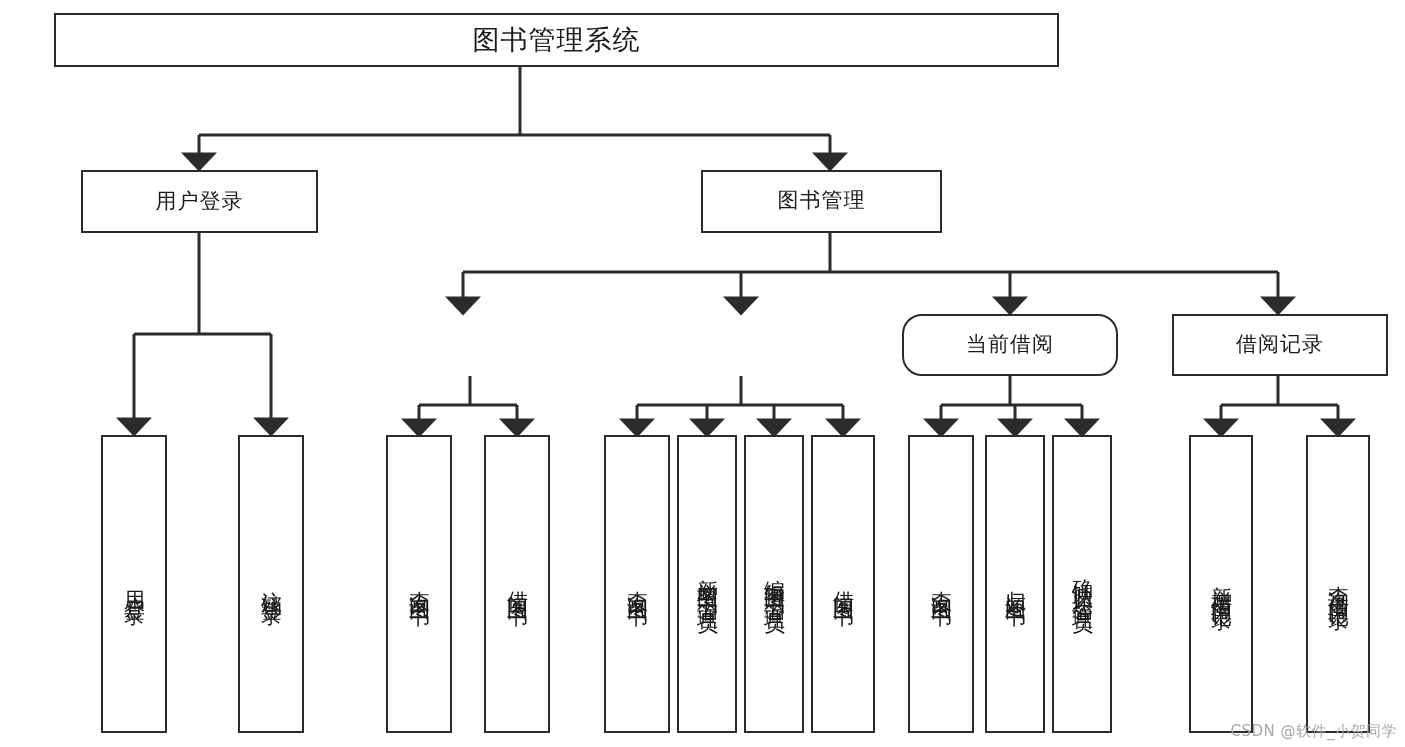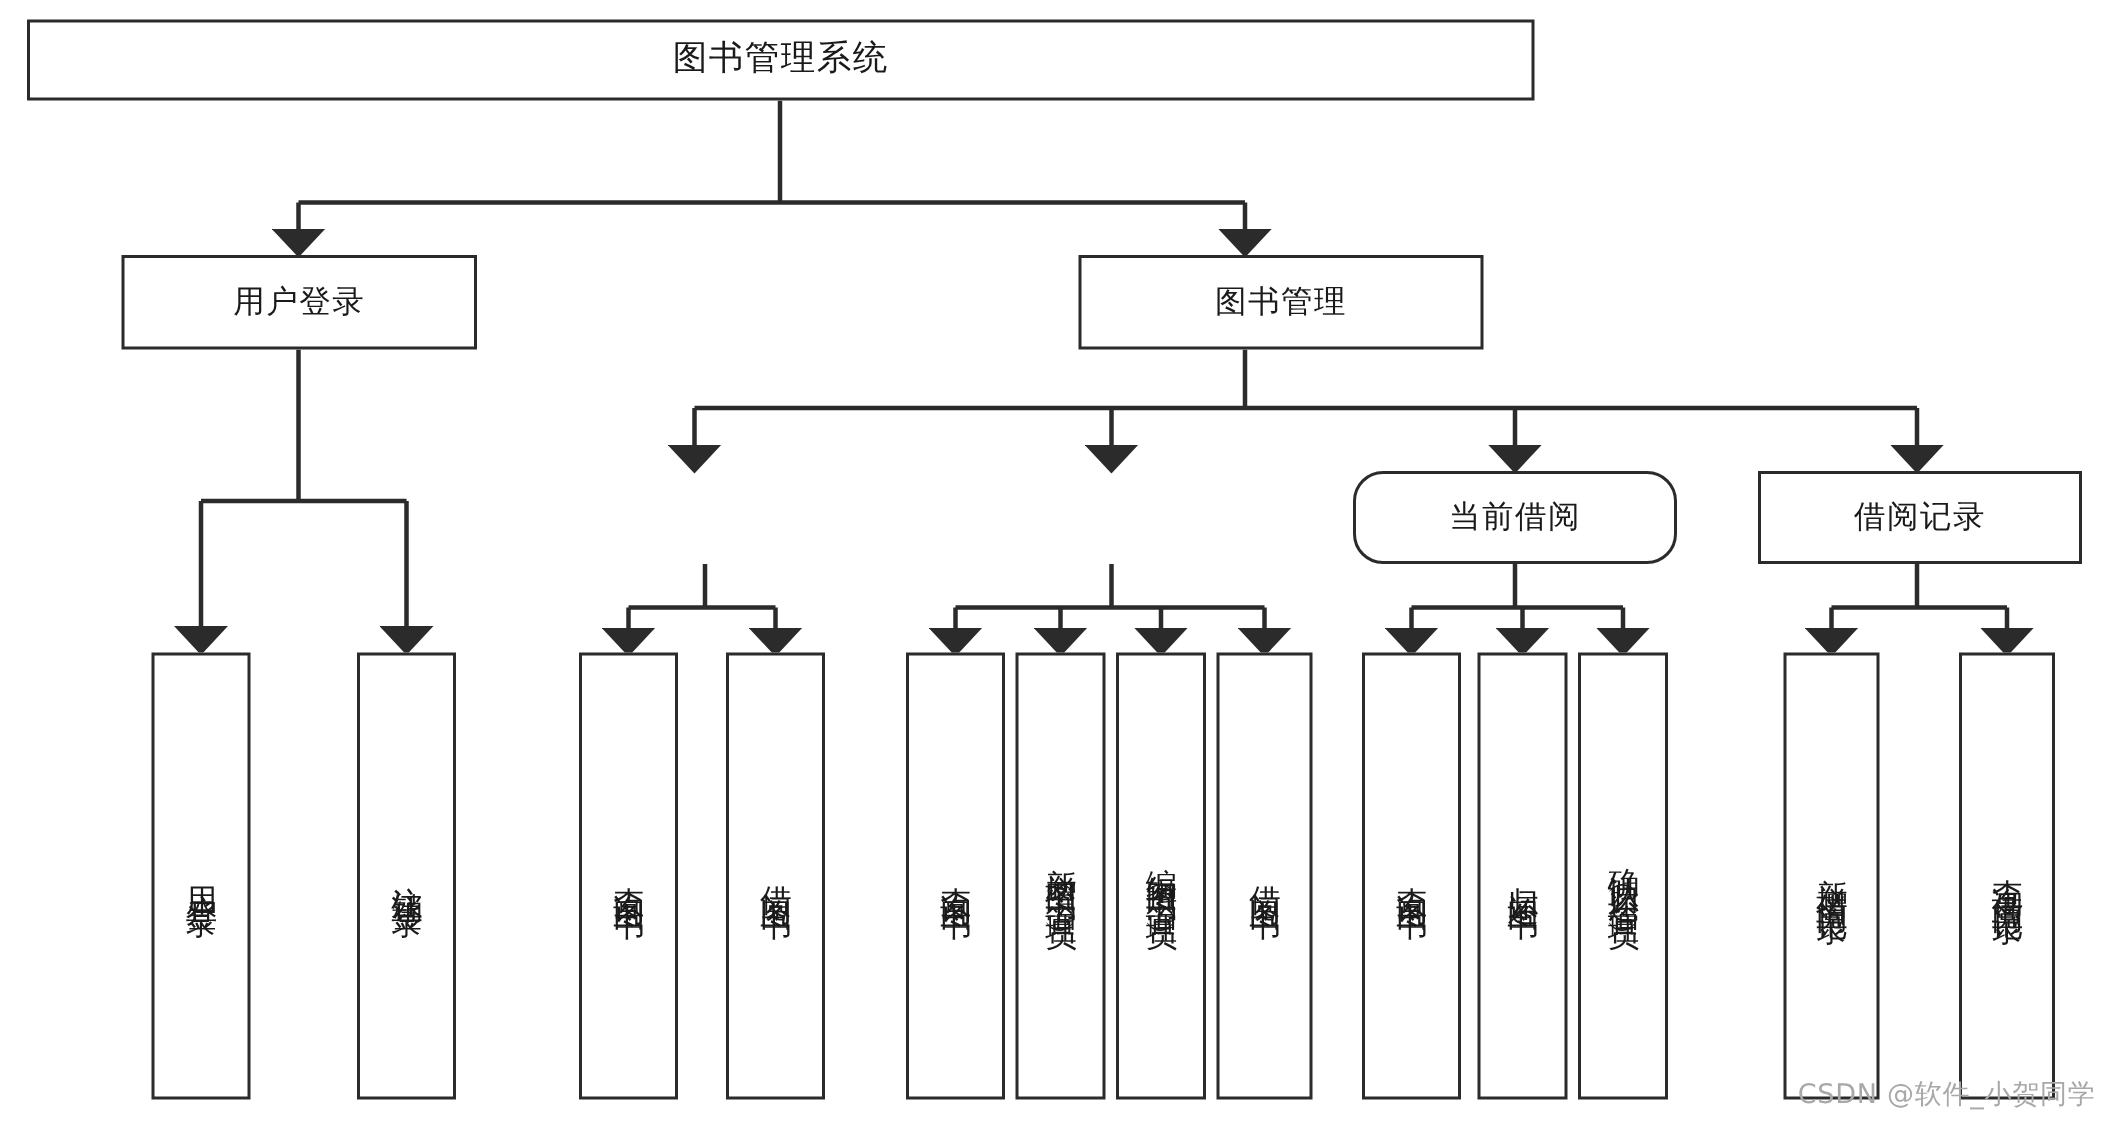--- a/index.html
+++ b/index.html
@@ -36,40 +36,41 @@
     align-items: center;
     justify-content: center;
     color: #1a1a1a;
   }
   .node-box.horizontal {
     font-size: 21px;
     letter-spacing: 1px;
     line-height: 1.2;
   }
   .node-box.root {
-    font-size: 23px;
+    font-size: 27px;
+    margin-left: 36px;
   }
   .node-box.vertical {
     writing-mode: vertical-rl;
     text-orientation: upright;
     font-size: 21px;
     letter-spacing: 5px;
     line-height: 1.18;
     padding: 4px 0;
     text-align: center;
   }
   .node-label {
     display: block;
     white-space: pre;
   }
   .watermark {
     position: absolute;
     right: 8px;
     bottom: 6px;
-    font-size: 18px;
+    font-size: 15px;
     color: #a8a8a8;
     letter-spacing: 0.5px;
     user-select: none;
     white-space: nowrap;
   }
 </style>
 </head>
 <body>
 
 <div id="diagram-root">
@@ -139,21 +140,21 @@
     </g>
   </svg>
 
   <div class="node-box root horizontal" style="left:18px; top:13px; width:1005px; height:54px;">
     <span class="node-label">图书管理系统</span>
   </div>
 
   <div class="node-box horizontal" style="left:81px; top:170px; width:237px; height:63px;">
     <span class="node-label">用户登录</span>
   </div>
-  <div class="node-box horizontal" style="left:719px; top:170px; width:270px; height:63px;">
+  <div class="node-box horizontal" style="left:701px; top:170px; width:241px; height:63px;font-family:Liberation Mono, monospace;">
     <span class="node-label">图书管理</span>
   </div>
 
   <div class="node-box horizontal" style="left:902px; top:314px; width:216px; height:62px;border-radius:20px;">
     <span class="node-label">当前借阅</span>
   </div>
   <div class="node-box horizontal" style="left:1172px; top:314px; width:216px; height:62px;">
     <span class="node-label">借阅记录</span>
   </div>
 

